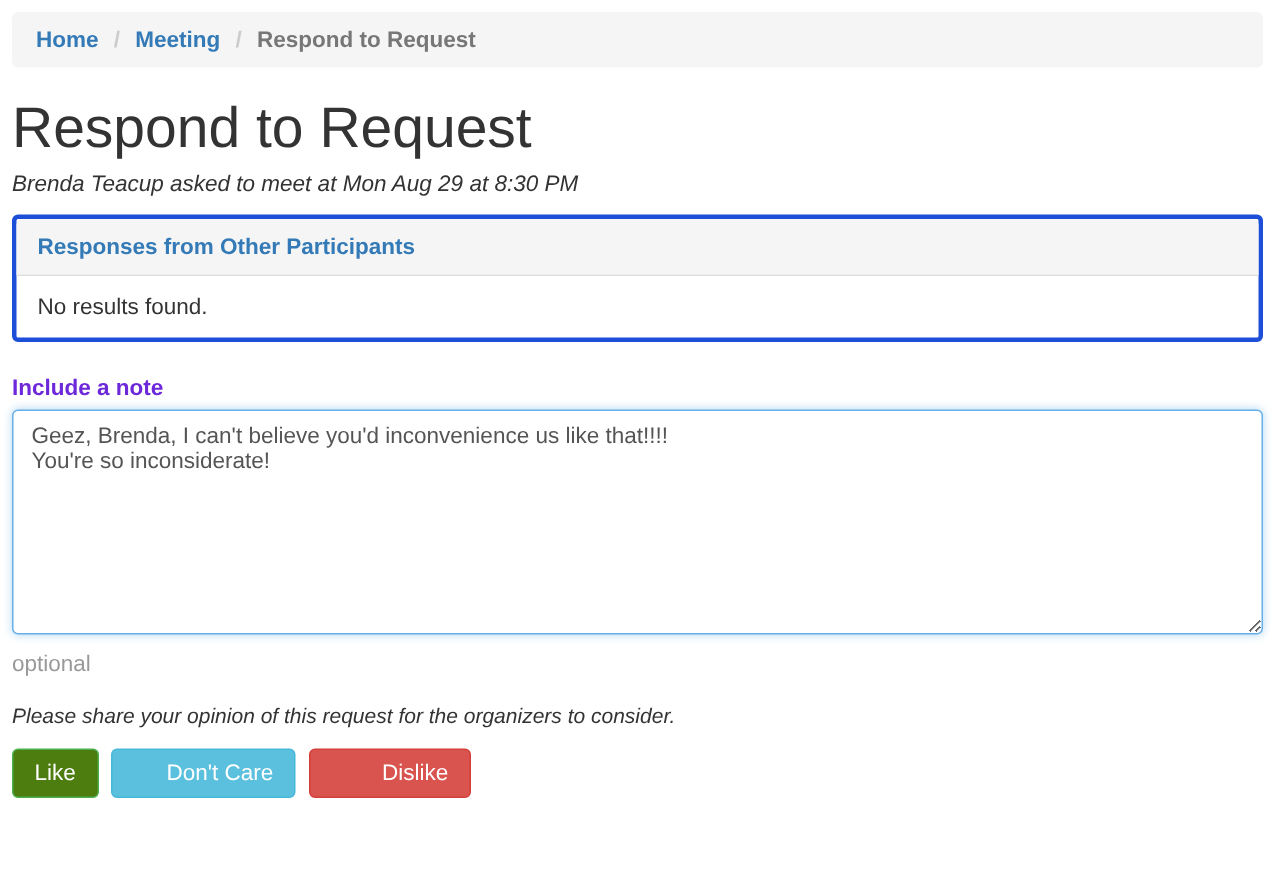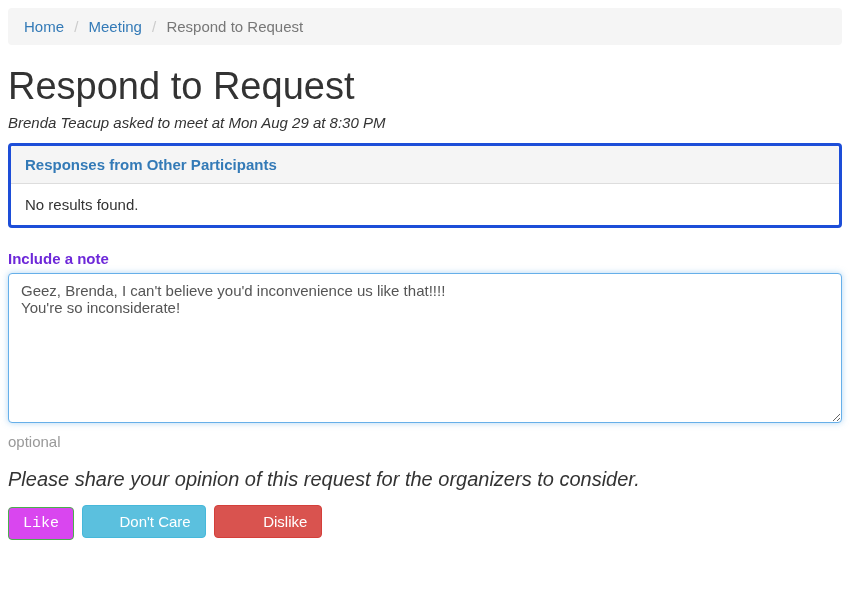--- a/index.html
+++ b/index.html
@@ -13,20 +13,21 @@
       padding: 8px;
       width: 850px;
     }
     .breadcrumb {
       background-color: #f5f5f5;
       border-radius: 4px;
       padding: 10px 16px;
       margin-bottom: 20px;
       font-size: 15px;
       color: #777;
+      font-weight: bold;
     }
     .breadcrumb a {
       color: #337ab7;
       text-decoration: none;
     }
     .breadcrumb .sep {
       color: #ccc;
       padding: 0 6px;
     }
     .breadcrumb .current {
@@ -85,39 +86,38 @@
       box-shadow: 0 0 6px rgba(102,175,233,0.5);
     }
     .help-text {
       color: #999;
       font-size: 15px;
       margin-top: 6px;
       margin-bottom: 18px;
     }
     .instruction {
       font-style: italic;
-      font-size: 20px;
+      font-size: 14px;
       color: #333;
       margin-bottom: 14px;
     }
     .btn {
       display: inline-block;
       padding: 7px 14px;
       font-size: 15px;
       border-radius: 4px;
       border: 1px solid transparent;
       color: #fff;
       cursor: pointer;
       margin-right: 4px;
       font-family: inherit;
     }
     .btn-success {
-      background-color: #d946ef;
+      background-color: #4d7c0f;
       border-color: #4cae4c;
-      font-family: Liberation Mono, monospace;
     }
     .btn-info {
       background-color: #5bc0de;
       border-color: #46b8da;
       padding-left: 36px;
     }
     .btn-danger {
       background-color: #d9534f;
       border-color: #d43f3a;
       padding-left: 48px;

